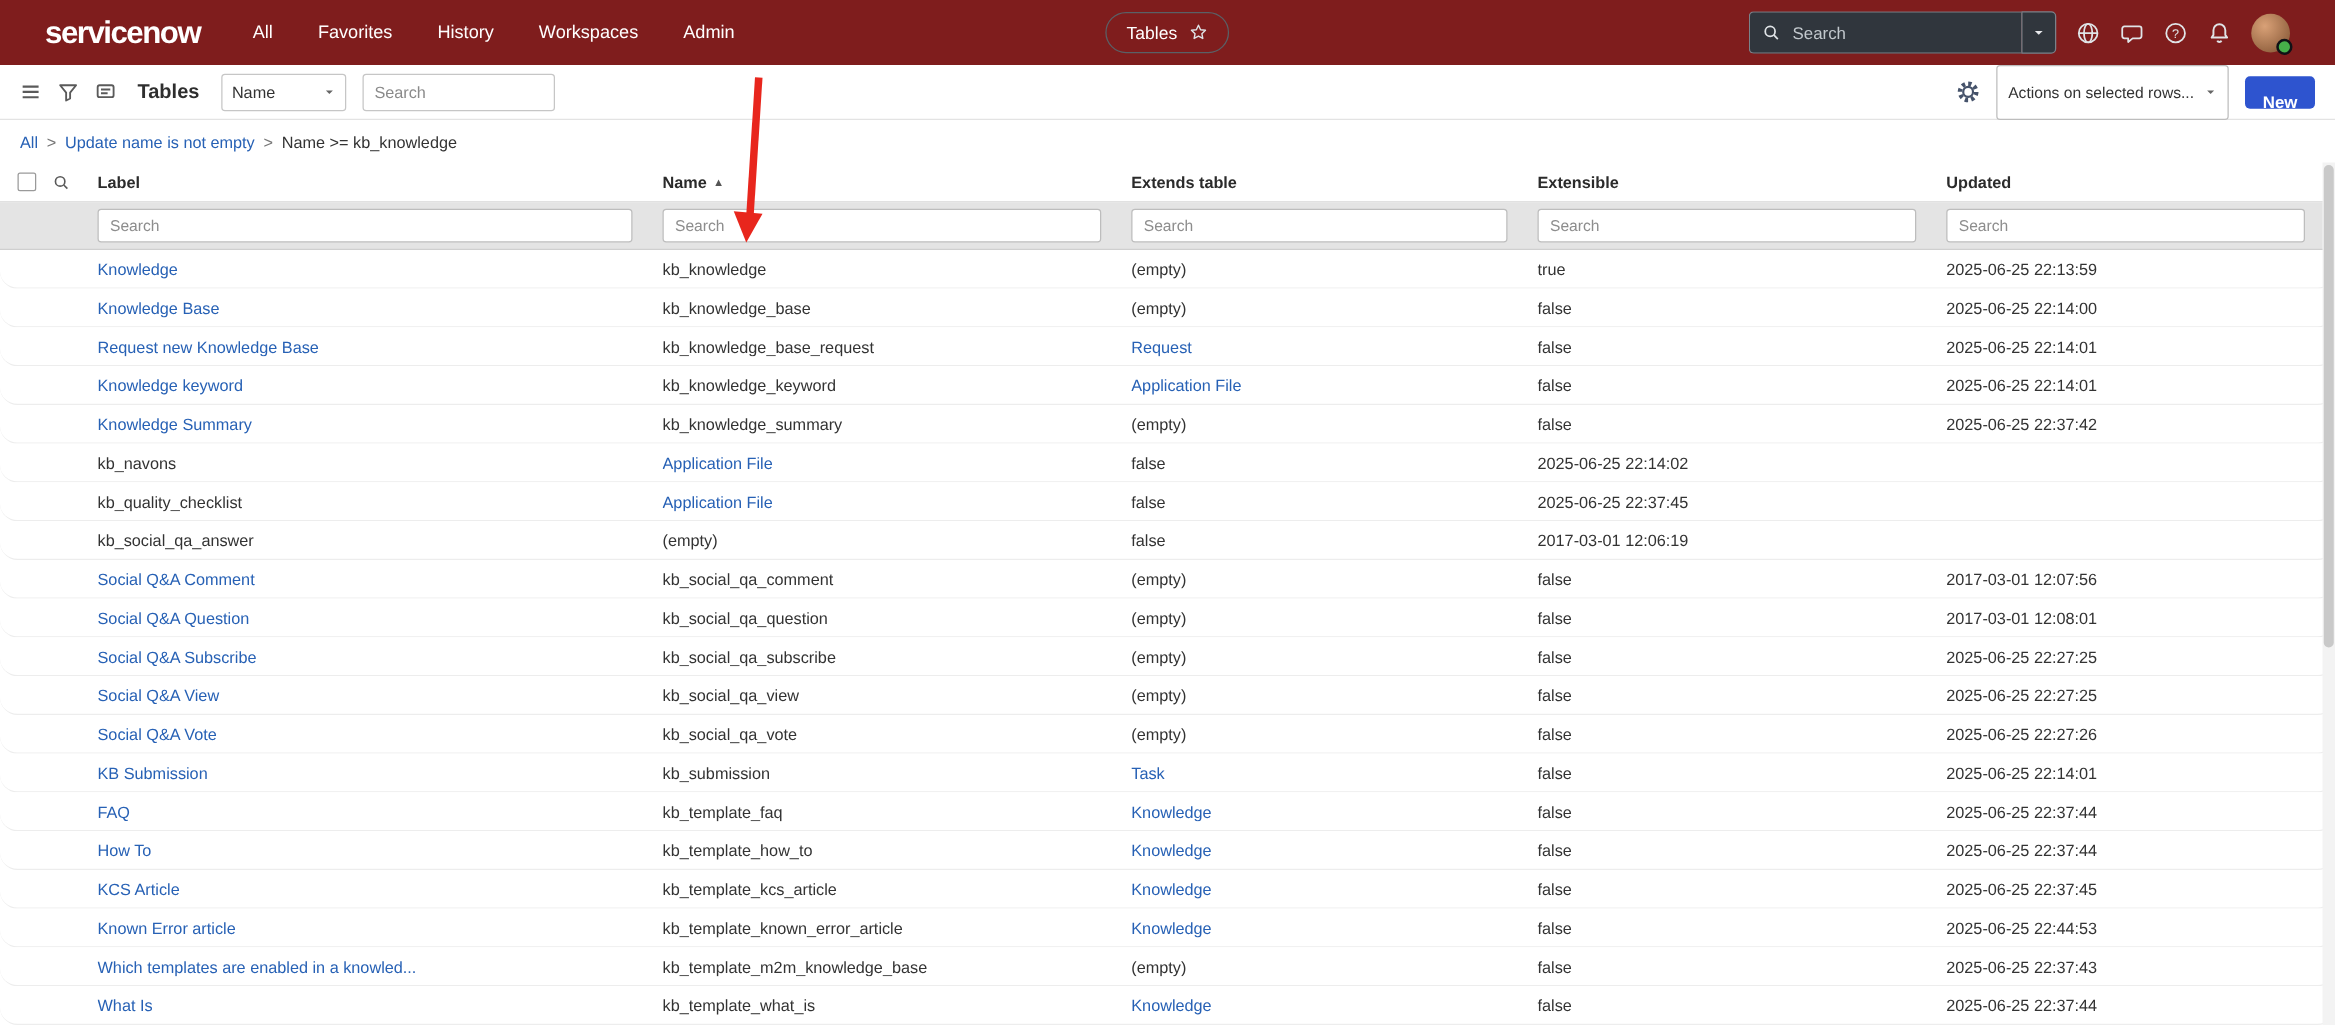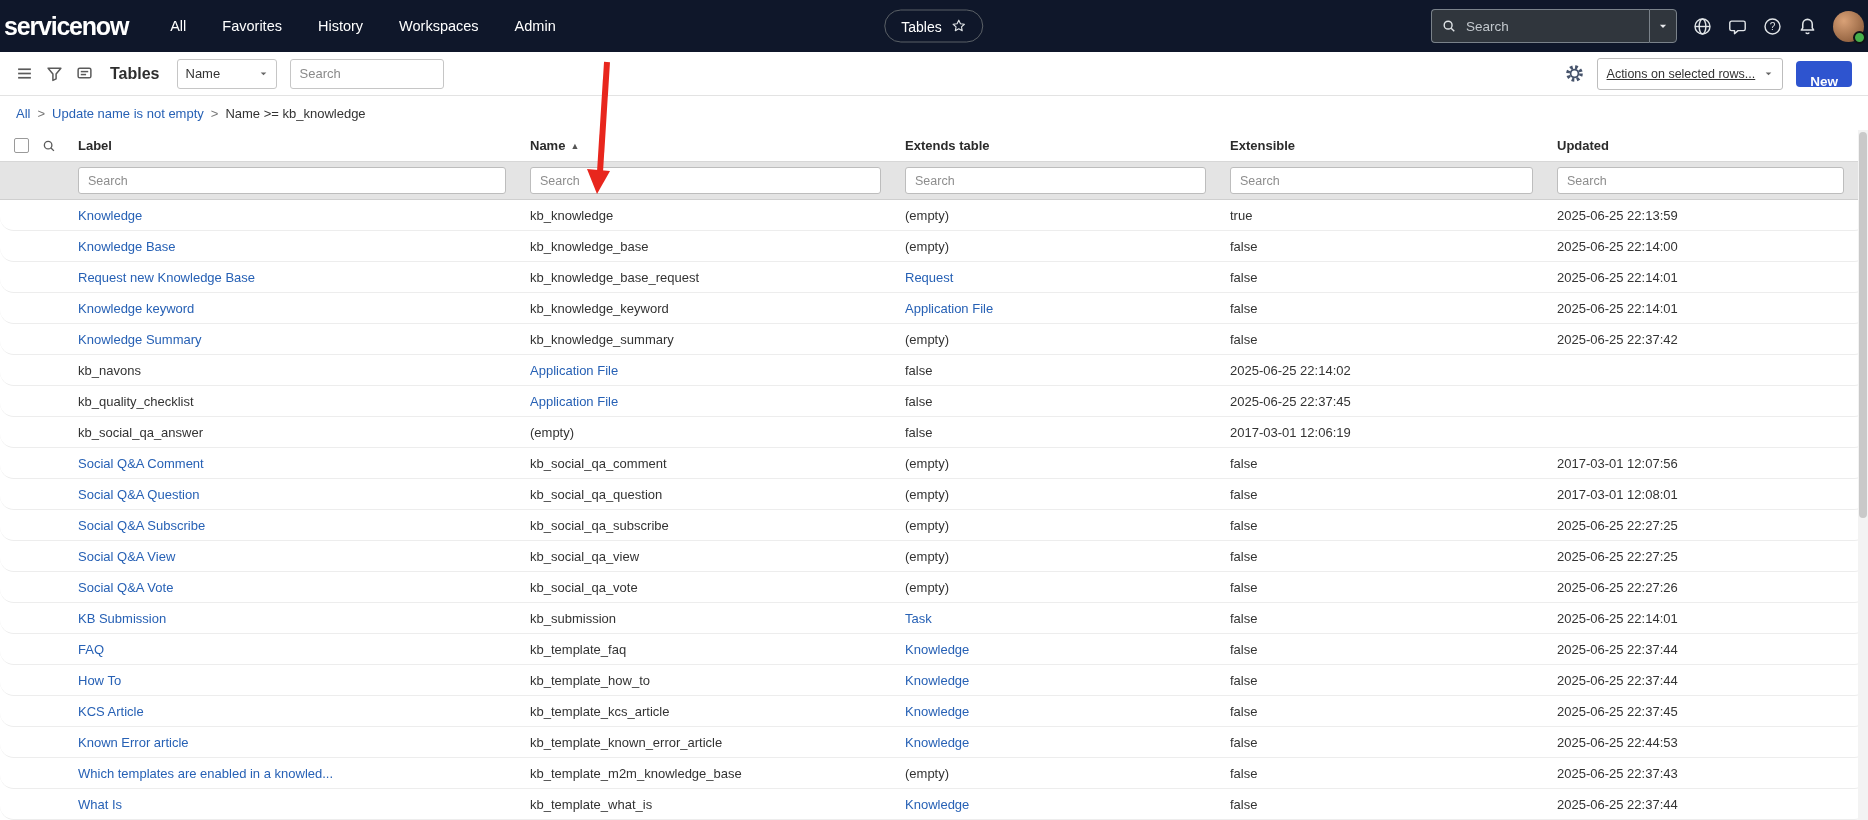--- a/index.html
+++ b/index.html
@@ -5,22 +5,22 @@
   * { box-sizing: border-box; }
   html,body { margin:0; padding:0; }
   body {
     width:1868px; height:820px; overflow:hidden; position:relative;
     font-family:"Liberation Sans", sans-serif; background:#fff;
   }
   svg { display:block; }
 
   
   .topnav {
-    height:52px; background:#0f172a; color:#fff;
-    display:flex; align-items:center; padding:0 4px; position:relative;
+    height:52px; background:#7f1d1d; color:#fff;
+    display:flex; align-items:center; padding:0 36px; position:relative;
   }
   .logo { font-size:25px; font-weight:700; letter-spacing:-1.2px; cursor:pointer; }
   .topnav-nav { display:flex; gap:36px; margin-left:42px; font-size:14.5px; }
   .topnav-nav span { cursor:pointer; }
   .pill {
     position:absolute; left:50%; top:50%; transform:translate(-50%,-50%);
     border:1px solid #5a6066; border-radius:17px; height:33px;
     display:flex; align-items:center; gap:10px; padding:0 16px; font-size:14px; cursor:pointer;
   }
   .topnav-right { margin-left:auto; display:flex; align-items:center; gap:16px; }
@@ -58,22 +58,22 @@
     font-size:13px; color:#333; width:100px;
   }
   .tb-search {
     height:30px; width:154px; border:1px solid #c6c6c6; border-radius:3px;
     padding:0 9px; font-size:13px; outline:none; color:#333;
   }
   .tb-search::placeholder { color:#8a8a8a; }
   .toolbar-right { margin-left:auto; display:flex; align-items:center; gap:13px; }
   .gear { color:#46536b; }
   .actions-select {
-    height:32px; border:1px solid #bdbdbd; border-radius:3px; background:#fff; cursor:pointer;
-    display:flex; align-items:center; gap:9px; padding:12px 9px; font-size:12.5px; color:#333;text-decoration:underline;
+    height:44px; border:1px solid #bdbdbd; border-radius:3px; background:#fff; cursor:pointer;
+    display:flex; align-items:center; gap:9px; padding:12px 9px; font-size:12.5px; color:#333;
   }
   .new-btn {
     height:24px; border:none; border-radius:4px; background:#2e54cf; color:#fff;
     font-size:13.5px; font-weight:600; padding:13px 14px; cursor:pointer;
     font-family:"Liberation Sans", sans-serif;
   }
 
   
   .breadcrumbs { height:34px; display:flex; align-items:center; padding:0 16px; gap:7px; font-size:13px; }
   .crumb-link { color:#2761b5; cursor:pointer; }

